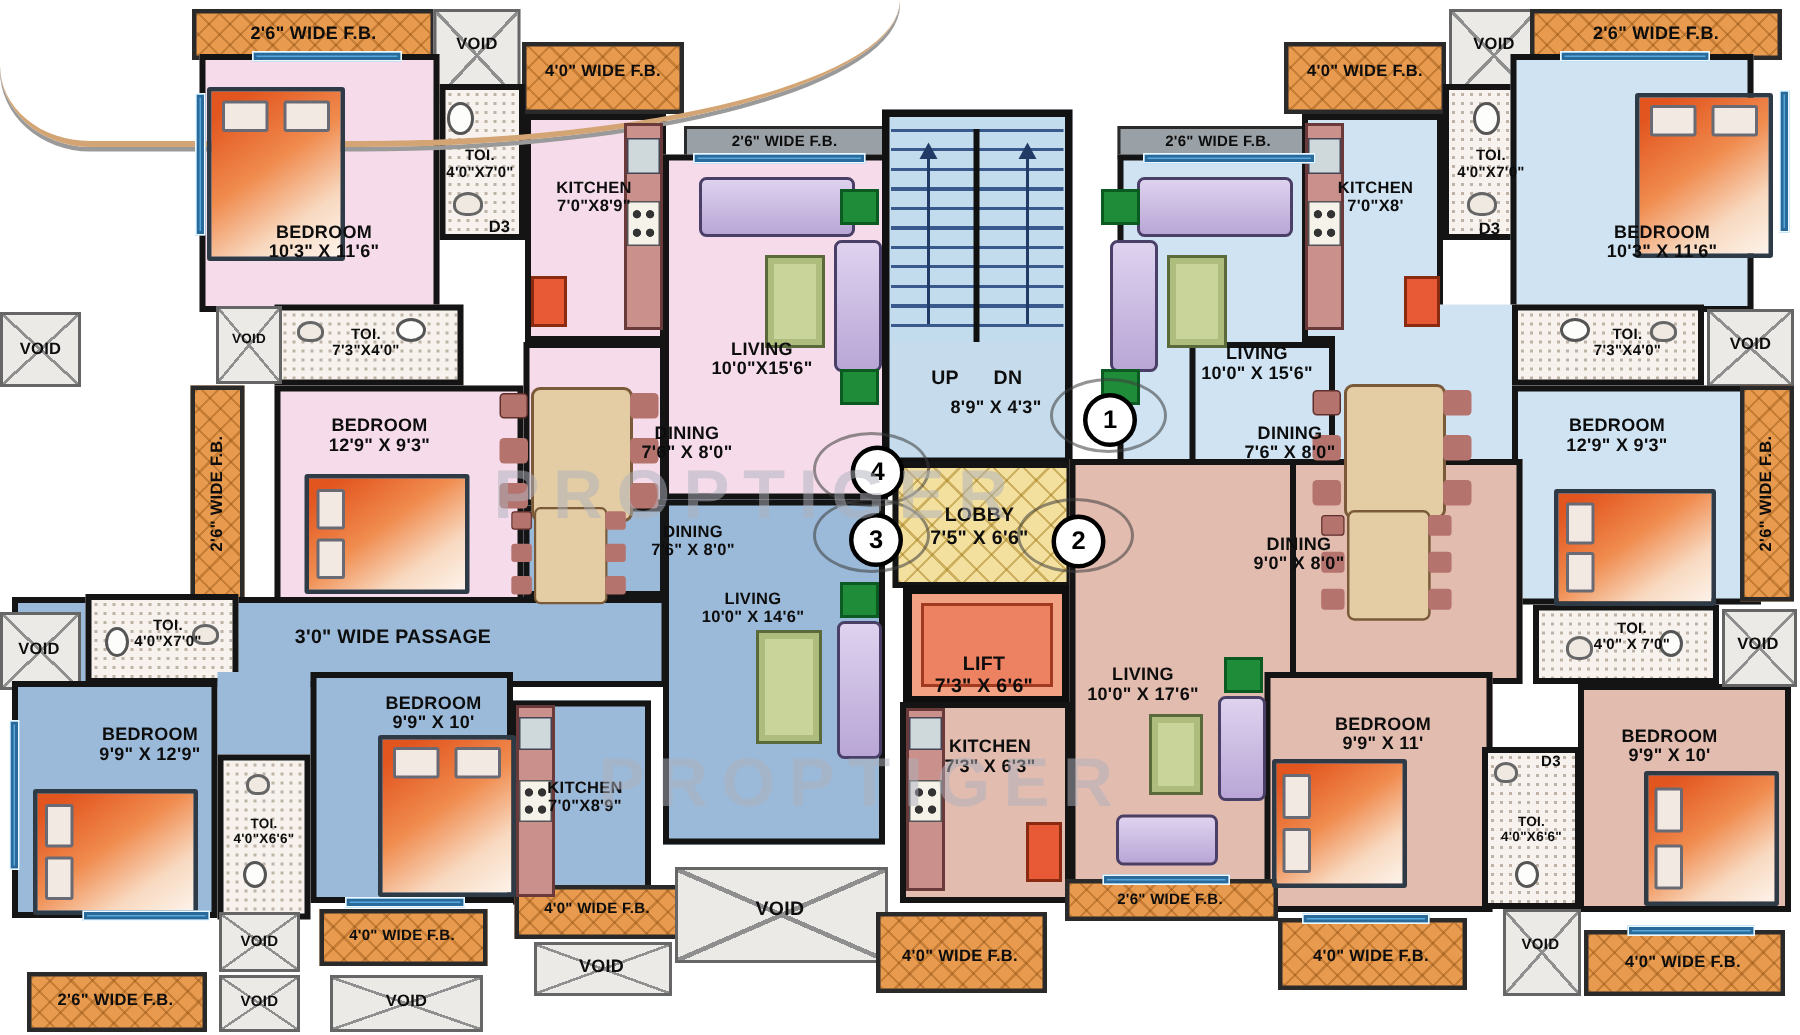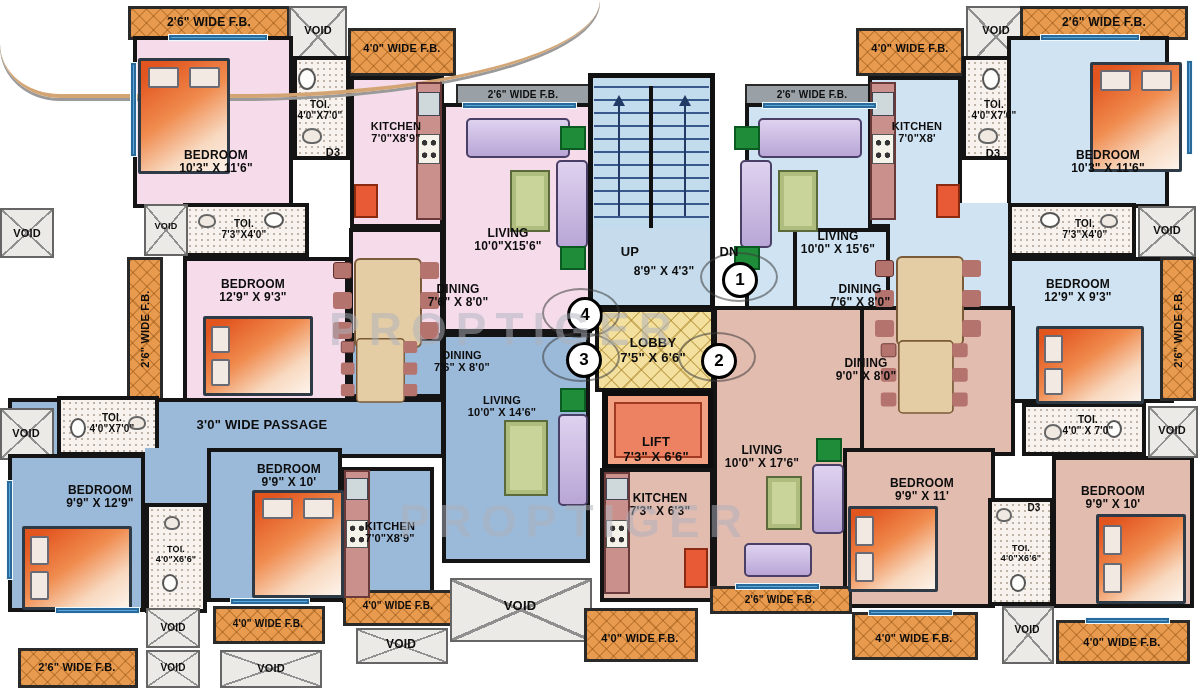--- a/index.html
+++ b/index.html
@@ -276,21 +276,21 @@
 10'3" X 11'6"</div>
       <div class="lbl" style="left: 1085px; top: 229px; font-size: 10px;">TOI.
 7'3"X4'0"</div>
       <div class="lbl" style="left: 1167px; top: 230px; font-size: 11px;">VOID</div>
       <div class="lbl" style="left: 1078px; top: 291px; font-size: 12px;">BEDROOM
 12'9" X 9'3"</div>
       <div class="lbl" style="left: 860px; top: 296px; font-size: 12px;">DINING
 7'6" X 8'0"</div>
       <div class="lbl" style="left: 1178px; top: 329px; font-size: 11px; transform: translate(-50%, -50%) rotate(-90deg);">2'6" WIDE F.B.</div>
       <div class="lbl" style="left: 630px; top: 252px; font-size: 13px;">UP</div>
-      <div class="lbl" style="left: 729px; top: 252px; font-size: 13px;">DN</div>
+      <div class="lbl" style="left: 672px; top: 252px; font-size: 13px;">DN</div>
       <div class="lbl" style="left: 664px; top: 272px; font-size: 12px;">8'9" X 4'3"</div>
       <div class="lbl" style="left: 653px; top: 351px; font-size: 13px;">LOBBY
 7'5" X 6'6"</div>
       <div class="lbl" style="left: 656px; top: 450px; font-size: 13px;">LIFT
 7'3" X 6'6"</div>
       <div class="lbl" style="left: 660px; top: 505px; font-size: 12px;">KITCHEN
 7'3" X 6'3"</div>
       <div class="lbl" style="left: 462px; top: 361px; font-size: 11px;">DINING
 7'6" X 8'0"</div>
       <div class="lbl" style="left: 502px; top: 406px; font-size: 11px;">LIVING

